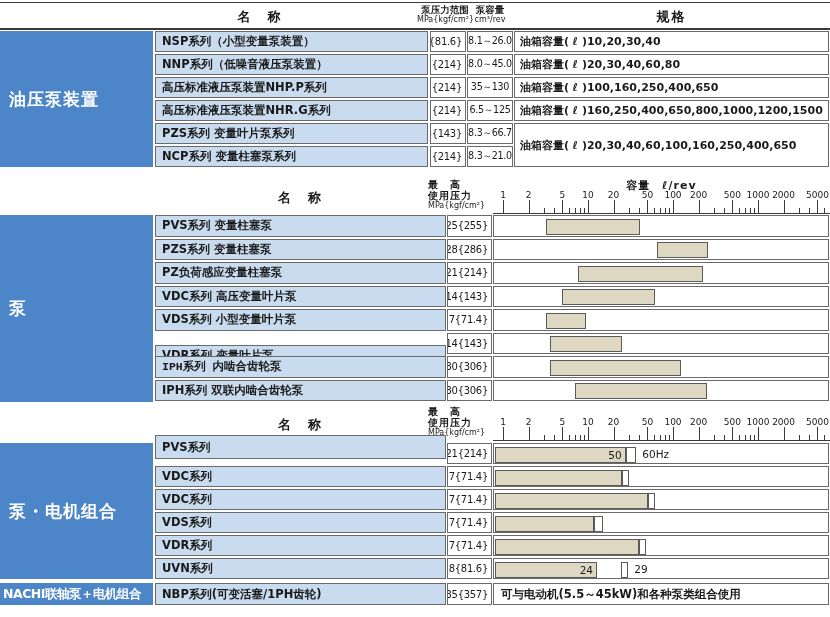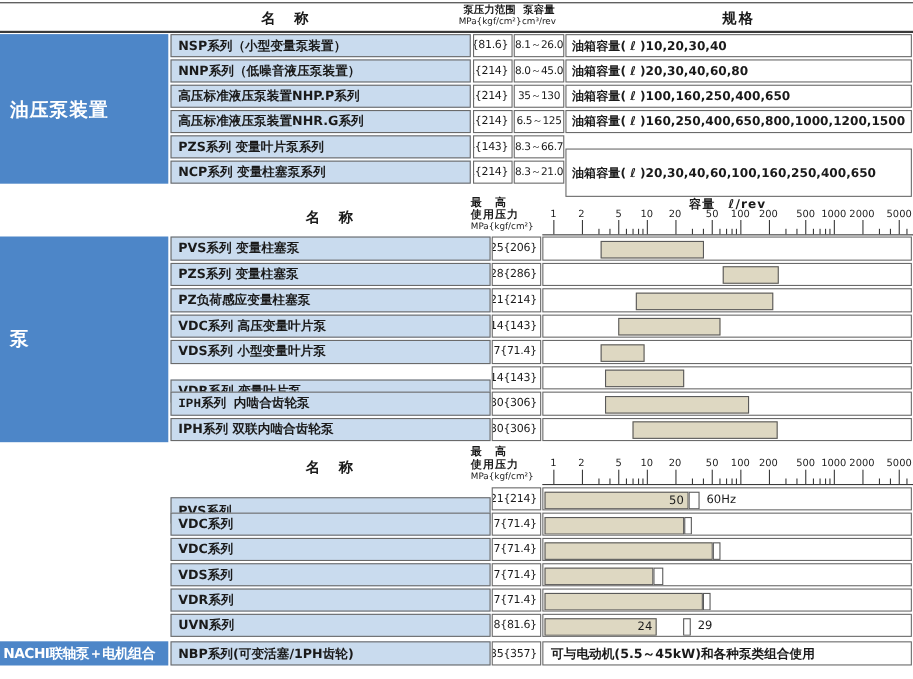--- a/index.html
+++ b/index.html
@@ -155,20 +155,21 @@
     <div class="tick minor" style="left: 739.143px; top: 435px;"></div>
     <div class="tick minor" style="left: 744.833px; top: 435px;"></div>
     <div class="tick minor" style="left: 749.763px; top: 435px;"></div>
     <div class="tick minor" style="left: 754.111px; top: 435px;"></div>
     <div class="tick minor" style="left: 798.555px; top: 435px;"></div>
     <div class="tick minor" style="left: 809.175px; top: 435px;"></div>
     <div class="tick minor" style="left: 824.143px; top: 435px;"></div>
     <div class="hline" style="left: 493px; width: 337px; top: 440px;"></div>
     <div class="cell sidebar" style="left: 0px; top: 31px; width: 153px; height: 136px;">油压泵装置</div>
     <div class="cell sidebar" style="left: 0px; top: 215px; width: 153px; height: 186.5px;">泵</div>
+    <div class="cell sidebar" style="left: 0px; top: 443px; width: 153px; height: 136px;">泵・电机组合</div>
     <div class="cell name-cell" style="left: 155px; top: 31px; width: 273px; height: 21px;">NSP系列（小型变量泵装置）</div>
     <div class="cell sidebar small-sidebar" style="left: 0px; top: 583px; width: 153px; height: 22px;">NACHI联轴泵＋电机组合</div>
     <div class="cell val-cell press" style="left: 430px; top: 31px; width: 36px; height: 21px;">8{81.6}</div>
     <div class="cell val-cell cap" style="left: 467px; top: 31px; width: 46px; height: 21px;">8.1～26.0</div>
     <div class="cell val-cell spec" style="left: 514px; top: 31px; width: 315px; height: 21px;">油箱容量( ℓ )10,20,30,40</div>
     <div class="cell name-cell" style="left: 155px; top: 54px; width: 273px; height: 21px;">NNP系列（低噪音液压泵装置）</div>
     <div class="cell val-cell press" style="left: 430px; top: 54px; width: 36px; height: 21px;">21{214}</div>
     <div class="cell val-cell cap" style="left: 467px; top: 54px; width: 46px; height: 21px;">8.0～45.0</div>
     <div class="cell val-cell spec" style="left: 514px; top: 54px; width: 315px; height: 21px;">油箱容量( ℓ )20,30,40,60,80</div>
     <div class="cell name-cell" style="left: 155px; top: 77px; width: 273px; height: 21px;">高压标准液压泵装置NHP.P系列</div>
@@ -178,23 +179,23 @@
     <div class="cell name-cell" style="left: 155px; top: 100px; width: 273px; height: 21px;">高压标准液压泵装置NHR.G系列</div>
     <div class="cell val-cell press" style="left: 430px; top: 100px; width: 36px; height: 21px;">21{214}</div>
     <div class="cell val-cell cap" style="left: 467px; top: 100px; width: 46px; height: 21px;">6.5～125</div>
     <div class="cell val-cell spec" style="left: 514px; top: 100px; width: 315px; height: 21px;">油箱容量( ℓ )160,250,400,650,800,1000,1200,1500</div>
     <div class="cell name-cell" style="left: 155px; top: 123px; width: 273px; height: 21px;">PZS系列 变量叶片泵系列</div>
     <div class="cell val-cell press" style="left: 430px; top: 123px; width: 36px; height: 21px;">14{143}</div>
     <div class="cell val-cell cap" style="left: 467px; top: 123px; width: 46px; height: 21px;">8.3～66.7</div>
     <div class="cell name-cell" style="left: 155px; top: 146px; width: 273px; height: 21px;">NCP系列 变量柱塞泵系列</div>
     <div class="cell val-cell press" style="left: 430px; top: 146px; width: 36px; height: 21px;">21{214}</div>
     <div class="cell val-cell cap" style="left: 467px; top: 146px; width: 46px; height: 21px;">8.3～21.0</div>
-    <div class="cell val-cell spec" style="left: 514px; top: 135px; width: 315px; height: 44px;">油箱容量( ℓ )20,30,40,60,100,160,250,400,650</div>
+    <div class="cell val-cell spec" style="left: 514px; top: 123px; width: 315px; height: 44px;">油箱容量( ℓ )20,30,40,60,100,160,250,400,650</div>
     <div class="cell name-cell" style="left: 155px; top: 215px; width: 291px; height: 21.5px;">PVS系列 变量柱塞泵</div>
-    <div class="cell val-cell press" style="left: 447px; top: 215px; width: 45px; height: 21.5px;">25{206}</div>
+    <div class="cell val-cell press" style="left: 447px; top: 215px; width: 45px; height: 21.5px;">25{255}</div>
     <div class="cell chart-cell" style="left: 493px; top: 215px; width: 336px; height: 21.5px;">
       <div class="bar" style="left: 51.7657px; width: 94.4094px;"></div>
     </div>
     <div class="cell name-cell" style="left: 155px; top: 238.5px; width: 291px; height: 21.5px;">PZS系列 变量柱塞泵</div>
     <div class="cell val-cell press" style="left: 447px; top: 238.5px; width: 45px; height: 21.5px;">28{286}</div>
     <div class="cell chart-cell" style="left: 493px; top: 238.5px; width: 336px; height: 21.5px;">
       <div class="bar" style="left: 162.944px; width: 50.881px;"></div>
     </div>
     <div class="cell name-cell" style="left: 155px; top: 262px; width: 291px; height: 21.5px;">PZ负荷感应变量柱塞泵</div>
     <div class="cell val-cell press" style="left: 447px; top: 262px; width: 45px; height: 21.5px;">21{214}</div>
@@ -219,21 +220,21 @@
     <div class="cell name-cell" style="left: 155px; top: 356px; width: 291px; height: 21.5px; font-family: Liberation Mono, monospace;">IPH系列 内啮合齿轮泵</div>
     <div class="cell val-cell press" style="left: 447px; top: 356px; width: 45px; height: 21.5px;">30{306}</div>
     <div class="cell chart-cell" style="left: 493px; top: 356px; width: 336px; height: 21.5px;">
       <div class="bar" style="left: 56.2458px; width: 131.095px;"></div>
     </div>
     <div class="cell name-cell" style="left: 155px; top: 379.5px; width: 291px; height: 21.5px;">IPH系列 双联内啮合齿轮泵</div>
     <div class="cell val-cell press" style="left: 447px; top: 379.5px; width: 45px; height: 21.5px;">30{306}</div>
     <div class="cell chart-cell" style="left: 493px; top: 379.5px; width: 336px; height: 21.5px;">
       <div class="bar" style="left: 80.7633px; width: 132.316px;"></div>
     </div>
-    <div class="cell name-cell" style="left: 155px; top: 452px; width: 291px; height: 24px;">PVS系列</div>
+    <div class="cell name-cell" style="left: 155px; top: 435px; width: 291px; height: 24px;">PVS系列</div>
     <div class="cell val-cell press" style="left: 447px; top: 443px; width: 45px; height: 21px;">21{214}</div>
     <div class="cell chart-cell" style="left: 493px; top: 443px; width: 336px; height: 21px;">
       <div class="bar fillbar" style="left: 1px; width: 130.666px;">50</div>
       <div class="bar extbar" style="left: 131.666px; width: 10.6198px;"></div>
       <div class="after-label" style="left: 148.286px;">60Hz</div>
     </div>
     <div class="cell name-cell" style="left: 155px; top: 466px; width: 291px; height: 21px;">VDC系列</div>
     <div class="cell val-cell press" style="left: 447px; top: 466px; width: 45px; height: 21px;">7{71.4}</div>
     <div class="cell chart-cell" style="left: 493px; top: 466px; width: 336px; height: 21px;">
       <div class="bar fillbar" style="left: 1px; width: 127.079px;"></div>

